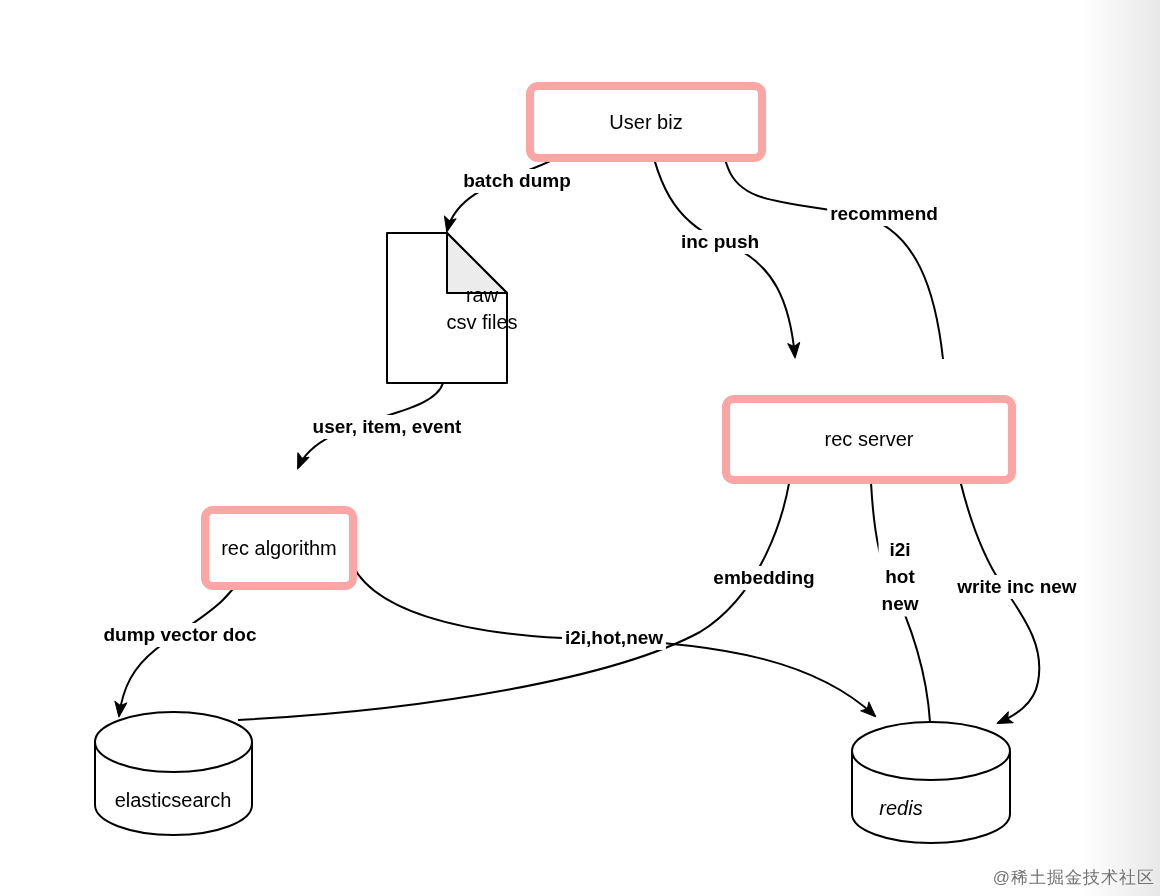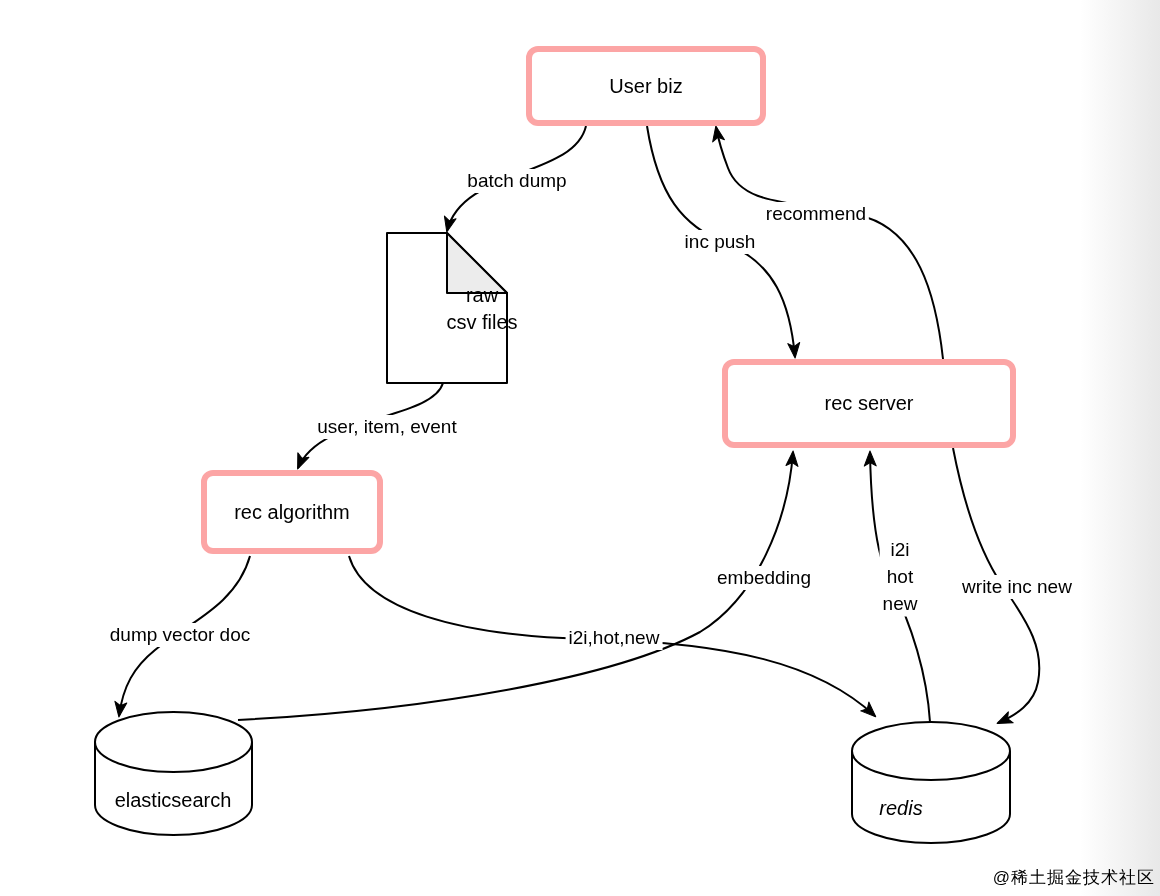--- a/index.html
+++ b/index.html
@@ -13,68 +13,70 @@
     overflow: hidden;
   }
   #diagram-svg {
     position: absolute;
     left: 0; top: 0;
     z-index: 0;
   }
   .node-box {
     position: absolute;
     box-sizing: border-box;
-    border: 6px solid #fca5a5;
+    border: 8px solid #fca5a5;
     border-radius: 12px;
     background: #fff;
     display: flex;
     align-items: center;
     justify-content: center;
     font-size: 20px;
     z-index: 2;
+    margin-top: 36px;
   }
   .node-label-overlay {
     position: absolute;
     transform: translate(-50%, -50%);
     font-size: 20px;
     line-height: 27px;
     text-align: center;
     white-space: pre-line;
     z-index: 2;
   }
   .edge-label {
     position: absolute;
     transform: translate(-50%, -50%);
     font-size: 19px;
     line-height: 24px;
     background: #fff;
     padding: 0 3px;
     white-space: nowrap;
     z-index: 2;
+    font-weight: bold;
   }
   .edge-label.stacked {
     white-space: pre-line;
     text-align: center;
     line-height: 27px;
   }
   #edge-shade {
     position: absolute;
     top: 0; right: 0;
     width: 80px; height: 100%;
     background: linear-gradient(to right, rgba(128,128,128,0) 0%, rgba(128,128,128,0.18) 100%);
     pointer-events: none;
     z-index: 3;
   }
   #watermark {
     position: absolute;
     top: 866px;
     right: 5px;
     font-size: 17px;
     letter-spacing: 1px;
-    color: #000000;
+    color: #737373;
     z-index: 4;
   }
 </style>
 </head>
 <body>
 
 <div id="stage">
 
   <svg id="diagram-svg" width="1160" height="896" viewBox="0 0 1160 896">
     <defs>
@@ -112,33 +114,33 @@
   </svg>
 
   <div class="node-box" style="left:526px; top:46px; width:240px; height:80px;">
     <span>User biz</span>
   </div>
 
   <div class="node-box" style="left:722px; top:359px; width:294px; height:89px;">
     <span>rec server</span>
   </div>
 
-  <div class="node-box" style="left:201px; top:470px; width:182px; height:84px;">
+  <div class="node-box" style="left:201px; top:470px; width:156px; height:84px;">
     <span>rec algorithm</span>
   </div>
 
   <div class="node-label-overlay" style="left:447px; top:309px;margin-left:35px;">raw
 csv files</div>
   <div class="node-label-overlay" style="left:173px; top:800px;">elasticsearch</div>
   <div class="node-label-overlay" style="left:901px; top:808px;font-style:italic;">redis</div>
 
   <div class="edge-label" style="left:517px; top:181px;">batch dump</div>
   <div class="edge-label" style="left:387px; top:427px;">user, item, event</div>
   <div class="edge-label" style="left:720px; top:242px;">inc push</div>
-  <div class="edge-label" style="left:816px; top:214px;">recommend</div>
+  <div class="edge-label" style="left:884px; top:214px;">recommend</div>
   <div class="edge-label" style="left:180px; top:635px;">dump vector doc</div>
   <div class="edge-label" style="left:614px; top:638px;">i2i,hot,new</div>
   <div class="edge-label" style="left:764px; top:578px;">embedding</div>
   <div class="edge-label stacked" style="left:900px; top:576px;">i2i
 hot
 new</div>
   <div class="edge-label" style="left:1017px; top:587px;">write inc new</div>
 
   <div id="edge-shade"></div>
   <div id="watermark">@稀土掘金技术社区</div>

